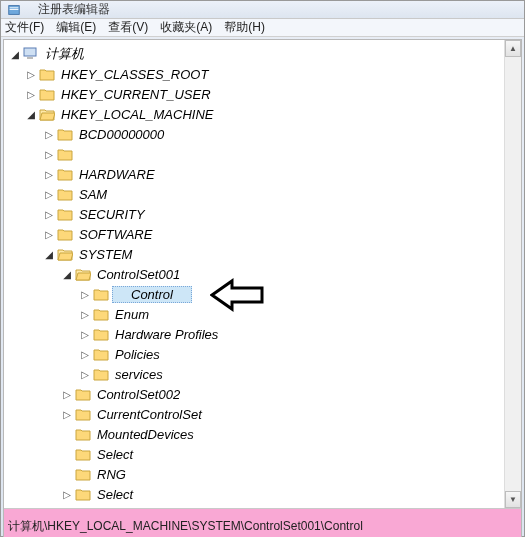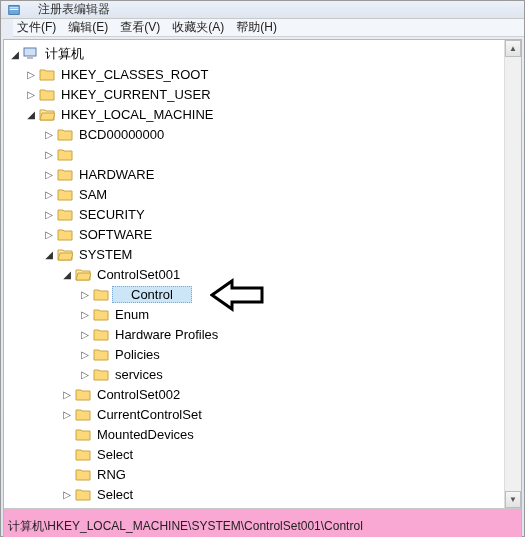--- a/index.html
+++ b/index.html
@@ -35,21 +35,20 @@
     .menubar {
       height: 22px;
       display: flex;
       align-items: center;
       padding: 0 4px;
       background: #f3f6fb;
       border-bottom: 1px solid #d0d0d0;
       font-size: 12px;
       gap: 12px;
       color: #222;
-      margin-left: 12px;
     }
     .menubar span { cursor: default; }
     .client {
       flex: 1;
       background: #fff;
       margin: 2px;
       border: 1px solid #b8b8b8;
       position: relative;
       display: flex;
       flex-direction: column;
@@ -83,20 +82,21 @@
     .spacer { display: inline-block; }
     .folder-icon, .computer-icon {
       width: 16px;
       height: 14px;
       margin-right: 3px;
       flex-shrink: 0;
     }
     .label {
       padding: 1px 3px;
       cursor: default;
+      font-style: italic;
     }
     .label.selected {
       background: #cde6f7;
       border: 1px dotted #7aa7d8;
       padding: 0 18px;
     }
     .statusbar {
       height: 36px;
       border-top: 1px solid #c9c9c9;
       background: #f9a8d4;

